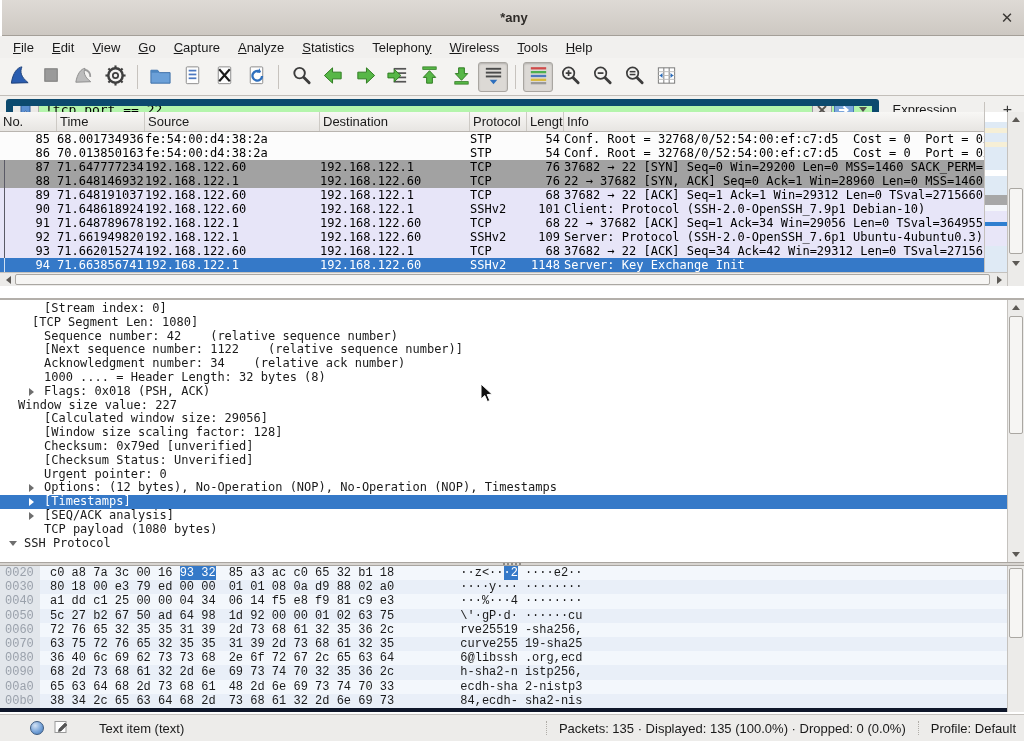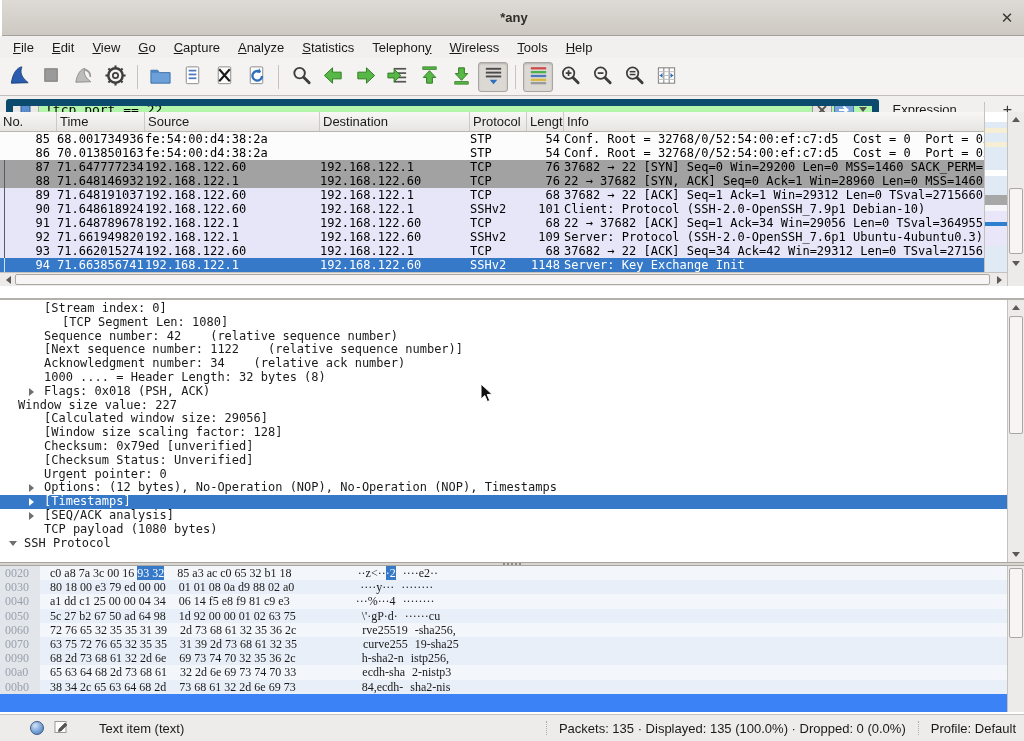--- a/index.html
+++ b/index.html
@@ -96,22 +96,22 @@
   .dline .exp { width:18px; flex-shrink:0; display:flex; align-items:center; justify-content:flex-start; padding-left:3px; }
   .exp-r i { width:0;height:0;border-top:4px solid transparent;border-bottom:4px solid transparent;border-left:5px solid #6e6e6e; }
   .exp-d i { width:0;height:0;border-left:4px solid transparent;border-right:4px solid transparent;border-top:5px solid #6e6e6e; }
   .dsel { background:#3579c8; color:#fff; }
   .dsel .exp-r i { border-left-color:#fff; }
   #split2 { position:absolute; left:0; top:562px; width:1024px; height:4px; background:#d8d5d1; border-top:1px solid #a9a5a0; border-bottom:1px solid #a9a5a0;
     display:flex; align-items:center; justify-content:center; }
   #split2 .dots { width:18px; border-top:2px dotted #8d8a85; }
 
   
-  #hexpane { position:absolute; left:0; top:566px; width:1007px; height:146px; background:#3b82f6; overflow:hidden;
-    font-family:Liberation Serif, serif; font-size:12px; }
+  #hexpane { position:absolute; left:0; top:566px; width:1007px; height:146px; background:#0f172a; overflow:hidden;
+    font-family:Liberation Mono, monospace; font-size:12px; }
   .hrow { height:14.2px; line-height:14.2px; white-space:pre; background:#f3f7fc; }
   .hrow.alt { background:#e9eff8; }
   .hoff { display:inline-block; width:40px; padding-left:5px; color:#9aa1ab; background:#e2e6eb; }
   .hxa { margin-left:10px; }
   .hxb { margin-left:13px; }
   .haa { margin-left:66px; }
   .hab { margin-left:7px; }
   .hxhl, .hahl { background:#3579c8; color:#fff; }
   .hxhl.empty, .hahl.empty { background:transparent; }
   #hexscroll { position:absolute; left:1007px; top:566px; width:17px; height:146px; background:#ecebe9; border-left:1px solid #c5c2be; }
@@ -471,21 +471,21 @@
       <div id="hthumb"></div>
       <div class="sbtn" style="left:991px; top:0;">
           <span class="tri-right"></span>
         </div>
     </div>
   </div>
 
   <div id="split1"></div>
   <div id="details">
       <div class="dline" style="padding-left: 26px;"><span class="exp exp-n"></span><span>[Stream index: 0]</span></div>
-      <div class="dline" style="padding-left: 44px;"><span class="exp exp-n"></span><span>[TCP Segment Len: 1080]</span></div>
+      <div class="dline" style="padding-left: 14px;"><span class="exp exp-n"></span><span>[TCP Segment Len: 1080]</span></div>
       <div class="dline" style="padding-left: 26px;"><span class="exp exp-n"></span><span>Sequence number: 42    (relative sequence number)</span></div>
       <div class="dline" style="padding-left: 26px;"><span class="exp exp-n"></span><span>[Next sequence number: 1122    (relative sequence number)]</span></div>
       <div class="dline" style="padding-left: 26px;"><span class="exp exp-n"></span><span>Acknowledgment number: 34    (relative ack number)</span></div>
       <div class="dline" style="padding-left: 26px;"><span class="exp exp-n"></span><span>1000 .... = Header Length: 32 bytes (8)</span></div>
       <div class="dline" style="padding-left: 26px;"><span class="exp exp-r"><i></i></span><span>Flags: 0x018 (PSH, ACK)</span></div>
       <div class="dline" style=""><span class="exp exp-n"></span><span>Window size value: 227</span></div>
       <div class="dline" style="padding-left: 26px;"><span class="exp exp-n"></span><span>[Calculated window size: 29056]</span></div>
       <div class="dline" style="padding-left: 26px;"><span class="exp exp-n"></span><span>[Window size scaling factor: 128]</span></div>
       <div class="dline" style="padding-left: 26px;"><span class="exp exp-n"></span><span>Checksum: 0x79ed [unverified]</span></div>
       <div class="dline" style="padding-left: 26px;"><span class="exp exp-n"></span><span>[Checksum Status: Unverified]</span></div>
@@ -509,22 +509,23 @@
       <div class="dots"></div>
     </div>
 
   <div id="hexpane">
       <div class="hrow"><span class="hoff">0020</span><span class="hxa">c0 a8 7a 3c 00 16 </span><span class="hxhl">93 32</span><span class="hxb">85 a3 ac c0 65 32 b1 18</span><span class="haa">··z&lt;··</span><span class="hahl">·2</span><span class="hab">····e2··</span></div>
       <div class="hrow alt"><span class="hoff">0030</span><span class="hxa">80 18 00 e3 79 ed 00 00</span><span class="hxhl empty"></span><span class="hxb">01 01 08 0a d9 88 02 a0</span><span class="haa">····y···</span><span class="hahl empty"></span><span class="hab">········</span></div>
       <div class="hrow"><span class="hoff">0040</span><span class="hxa">a1 dd c1 25 00 00 04 34</span><span class="hxhl empty"></span><span class="hxb">06 14 f5 e8 f9 81 c9 e3</span><span class="haa">···%···4</span><span class="hahl empty"></span><span class="hab">········</span></div>
       <div class="hrow alt"><span class="hoff">0050</span><span class="hxa">5c 27 b2 67 50 ad 64 98</span><span class="hxhl empty"></span><span class="hxb">1d 92 00 00 01 02 63 75</span><span class="haa">\'·gP·d·</span><span class="hahl empty"></span><span class="hab">······cu</span></div>
       <div class="hrow"><span class="hoff">0060</span><span class="hxa">72 76 65 32 35 35 31 39</span><span class="hxhl empty"></span><span class="hxb">2d 73 68 61 32 35 36 2c</span><span class="haa">rve25519</span><span class="hahl empty"></span><span class="hab">-sha256,</span></div>
       <div class="hrow alt"><span class="hoff">0070</span><span class="hxa">63 75 72 76 65 32 35 35</span><span class="hxhl empty"></span><span class="hxb">31 39 2d 73 68 61 32 35</span><span class="haa">curve255</span><span class="hahl empty"></span><span class="hab">19-sha25</span></div>
+      <div class="hrow"><span class="hoff">0080</span><span class="hxa">36 40 6c 69 62 73 73 68</span><span class="hxhl empty"></span><span class="hxb">2e 6f 72 67 2c 65 63 64</span><span class="haa">6@libssh</span><span class="hahl empty"></span><span class="hab">.org,ecd</span></div>
       <div class="hrow alt"><span class="hoff">0090</span><span class="hxa">68 2d 73 68 61 32 2d 6e</span><span class="hxhl empty"></span><span class="hxb">69 73 74 70 32 35 36 2c</span><span class="haa">h-sha2-n</span><span class="hahl empty"></span><span class="hab">istp256,</span></div>
-      <div class="hrow"><span class="hoff">00a0</span><span class="hxa">65 63 64 68 2d 73 68 61</span><span class="hxhl empty"></span><span class="hxb">32 2d 6e 69 73 74 70 33</span><span class="haa">ecdh-sha</span><span class="hahl empty"></span><span class="hab">2-nistp3</span></div>
+      <div class="hrow"><span class="hoff">00a0</span><span class="hxa">65 63 64 68 2d 73 68 61</span><span class="hxhl empty"></span><span class="hxb">48 2d 6e 69 73 74 70 33</span><span class="haa">ecdh-sha</span><span class="hahl empty"></span><span class="hab">2-nistp3</span></div>
       <div class="hrow alt"><span class="hoff">00b0</span><span class="hxa">38 34 2c 65 63 64 68 2d</span><span class="hxhl empty"></span><span class="hxb">73 68 61 32 2d 6e 69 73</span><span class="haa">84,ecdh-</span><span class="hahl empty"></span><span class="hab">sha2-nis</span></div>
     </div>
   <div id="hexscroll">
     <div class="thumb" id="hexthumb"></div>
   </div>
 
   <div id="statusbar">
     <div id="expert-dot"></div>
     <span id="comment-icon"><svg width="15" height="15" viewBox="0 0 15 15">
           <rect x="1" y="2.5" width="11" height="11" fill="#fdfdfd" stroke="#999"></rect>

